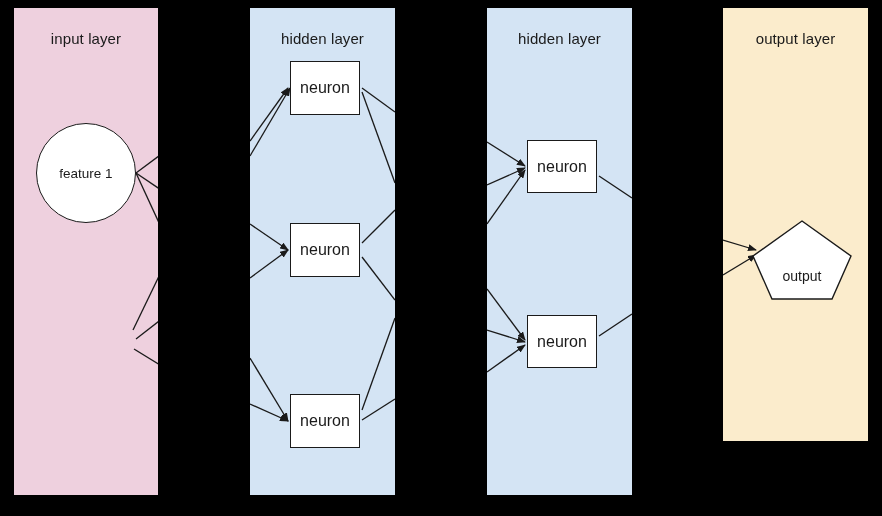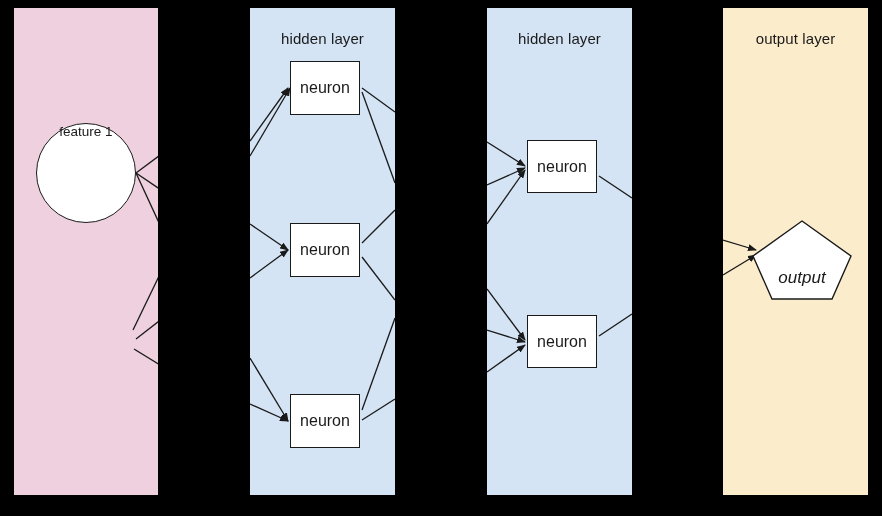--- a/index.html
+++ b/index.html
@@ -38,21 +38,21 @@
     height: 516px;
     pointer-events: none;
   }
   .node-circle {
     position: absolute;
     box-sizing: border-box;
     background: #ffffff;
     border: 1.4px solid #1a1a1a;
     border-radius: 50%;
     display: flex;
-    align-items: flex-start;
+    align-items: center;
     justify-content: center;
     font-size: 13.5px;
     color: #1a1a1a;
   }
   .node-box {
     position: absolute;
     box-sizing: border-box;
     background: #ffffff;
     border: 1.4px solid #1a1a1a;
     display: flex;
@@ -63,31 +63,31 @@
   }
   .node-pentagon {
     position: absolute;
   }
   .node-pentagon .pent-label {
     position: absolute;
     left: 0;
     right: 0;
     top: 48px;
     text-align: center;
-    font-size: 17px;
+    font-size: 14px;
     color: #1a1a1a;
-    font-style: italic;
   }
 </style>
 </head>
 <body>
 
 <div id="canvas">
 
   <div class="layer-panel" style="left:14px; top:8px; width:144px; height:487px; background:#eed0de;">
+    <div class="layer-title" style="top:22px;">input layer</div>
     <svg class="edges" style="left:-14px; top:-8px;">
       <g stroke="#1a1a1a" stroke-width="1.3" fill="none">
         <line x1="136" y1="173" x2="250" y2="88"></line>
         <line x1="136" y1="173" x2="250" y2="250"></line>
         <line x1="136" y1="173" x2="250" y2="420"></line>
         <line x1="133" y1="330" x2="250" y2="88"></line>
         <line x1="136" y1="339" x2="250" y2="250"></line>
         <line x1="134" y1="349" x2="250" y2="420"></line>
       </g>
     </svg>
@@ -154,21 +154,21 @@
       </g>
     </svg>
     <div class="node-box" style="left:40px; top:132px; width:70px; height:53px;">
       <span>neuron</span>
     </div>
     <div class="node-box" style="left:40px; top:307px; width:70px; height:53px;">
       <span>neuron</span>
     </div>
   </div>
 
-  <div class="layer-panel" style="left:723px; top:8px; width:145px; height:487px; background:#fbeccc;">
+  <div class="layer-panel" style="left:723px; top:8px; width:145px; height:433px; background:#fbeccc;">
     <div class="layer-title" style="top:22px;">output layer</div>
     <svg class="edges" style="left:-723px; top:-8px;">
       <defs>
         <marker id="ah3" markerWidth="9" markerHeight="7" refX="8" refY="3.5" orient="auto" markerUnits="userSpaceOnUse">
           <path d="M0,0 L9,3.5 L0,7 z" fill="#1a1a1a"></path>
         </marker>
       </defs>
       <g stroke="#1a1a1a" stroke-width="1.3" fill="none">
         <line x1="723" y1="240" x2="756" y2="250" marker-end="url(#ah3)"></line>
         <line x1="723" y1="275" x2="756" y2="255" marker-end="url(#ah3)"></line>

